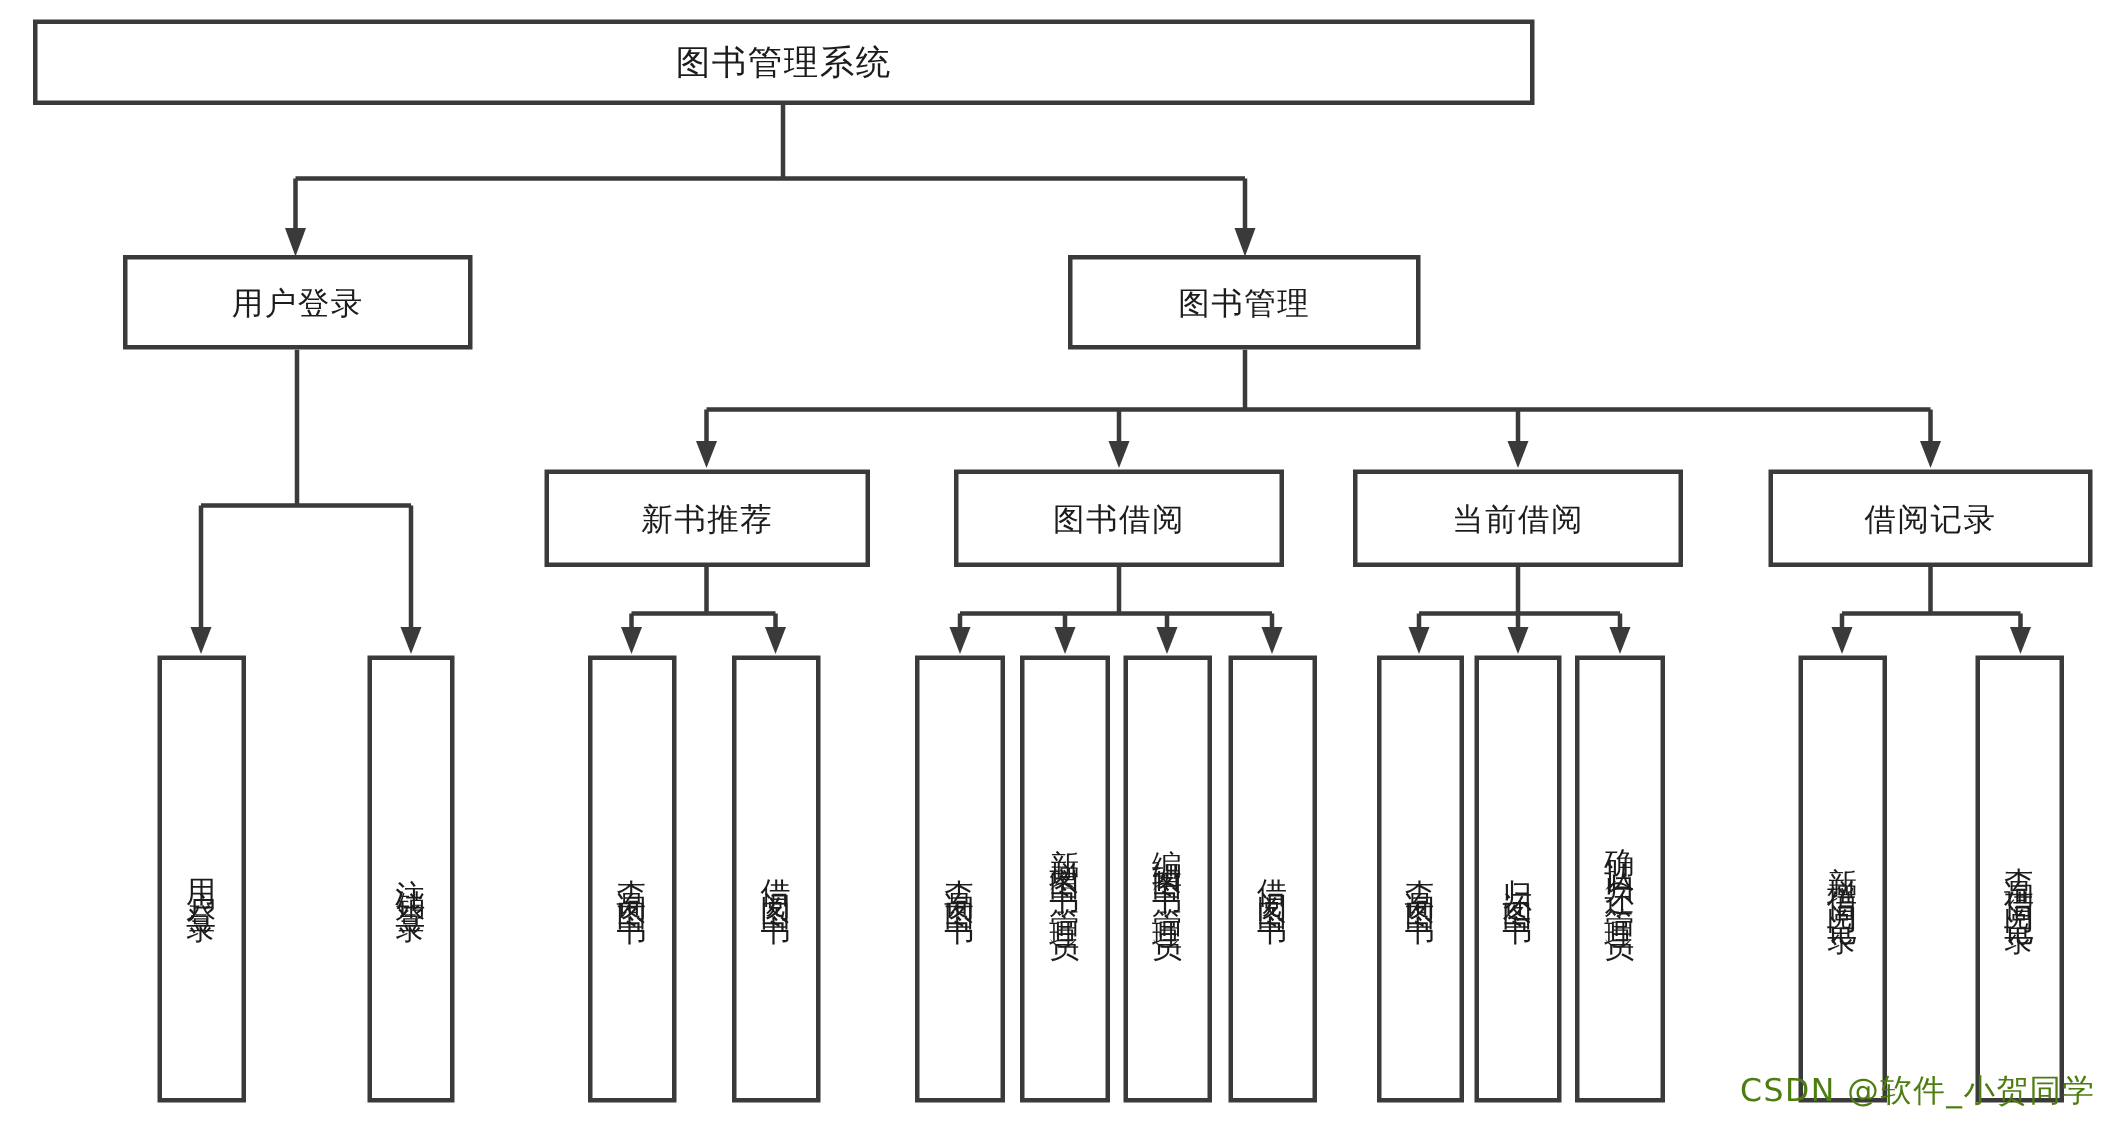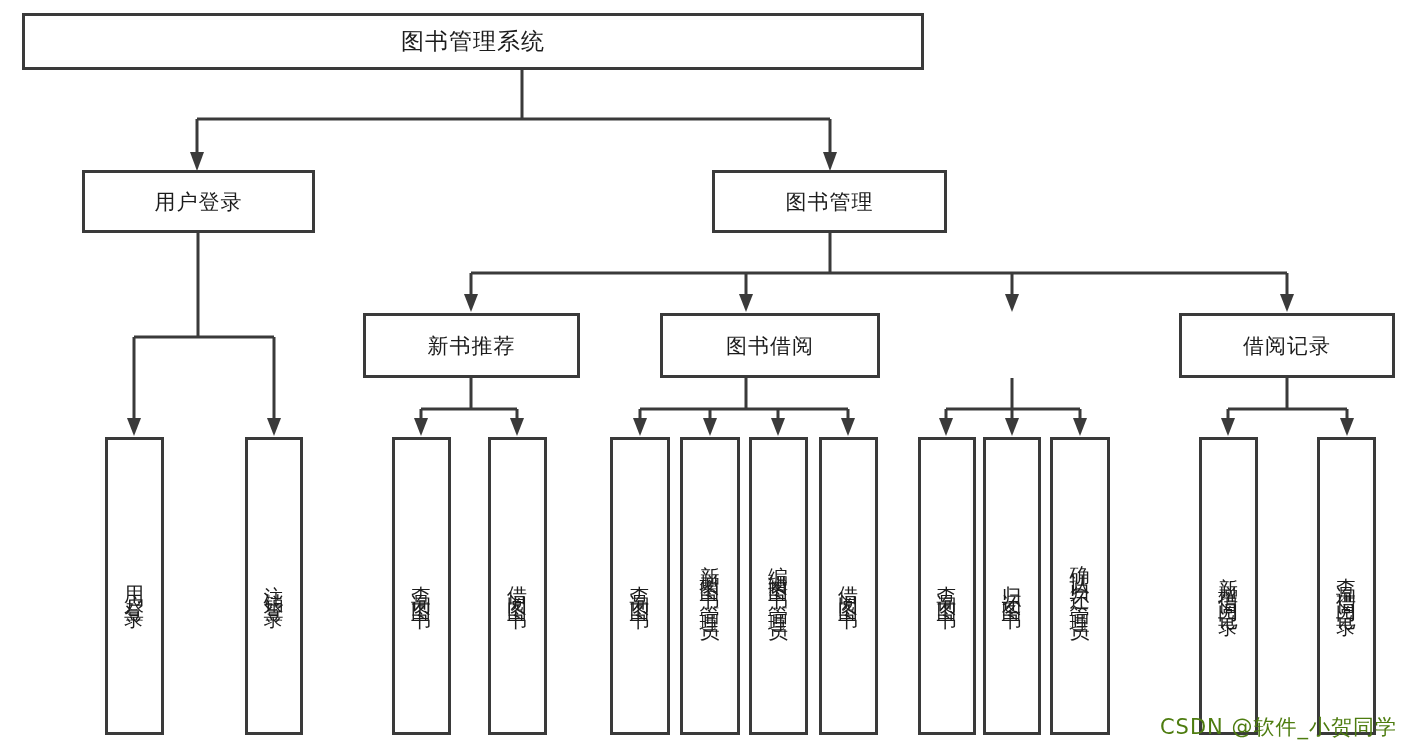--- a/index.html
+++ b/index.html
@@ -86,36 +86,39 @@
       <polygon points="771,418 785,418 778,436"></polygon>
       <polygon points="841,418 855,418 848,436"></polygon>
       <polygon points="939,418 953,418 946,436"></polygon>
       <polygon points="1005,418 1019,418 1012,436"></polygon>
       <polygon points="1073,418 1087,418 1080,436"></polygon>
       <polygon points="1221,418 1235,418 1228,436"></polygon>
       <polygon points="1340,418 1354,418 1347,436"></polygon>
     </g>
   </svg>
 
-  <div class="node root" style="left:22px; top:13px; width:902px; height:57px;">
+  <div class="node root" style="left:22px; top:13px; width:1001px; height:57px;">
     <span>图书管理系统</span>
   </div>
 
   <div class="node" style="left:82px; top:170px; width:233px; height:63px;">
     <span>用户登录</span>
   </div>
   <div class="node" style="left:363px; top:313px; width:217px; height:65px;">
     <span>新书推荐</span>
   </div>
 
   <div class="node" style="left:712px; top:170px; width:235px; height:63px;">
     <span>图书管理</span>
   </div>
-  <div class="node" style="left:636px; top:313px; width:220px; height:65px;margin-left:24px;">
+  <div class="node" style="left:636px; top:313px; width:220px; height:65px;">
     <span>图书借阅</span>
+  </div>
+  <div class="node" style="left:902px; top:313px; width:220px; height:65px;">
+    <span>当前借阅</span>
   </div>
   <div class="node" style="left:1179px; top:313px; width:216px; height:65px;">
     <span>借阅记录</span>
   </div>
 
   <div class="leaf" style="left:105px; top:437px; width:59px; height:298px;">
     <span>用户登录</span>
   </div>
   <div class="leaf" style="left:245px; top:437px; width:58px; height:298px;">
     <span>注销登录</span>

